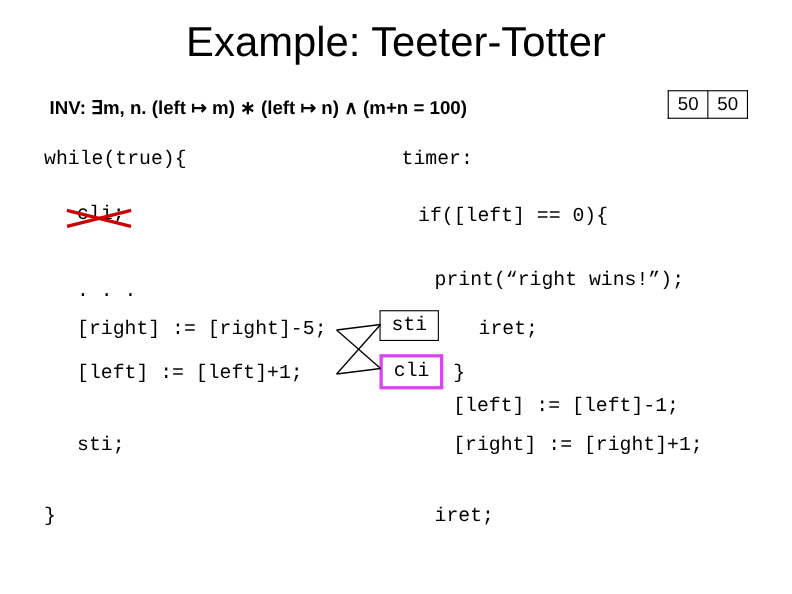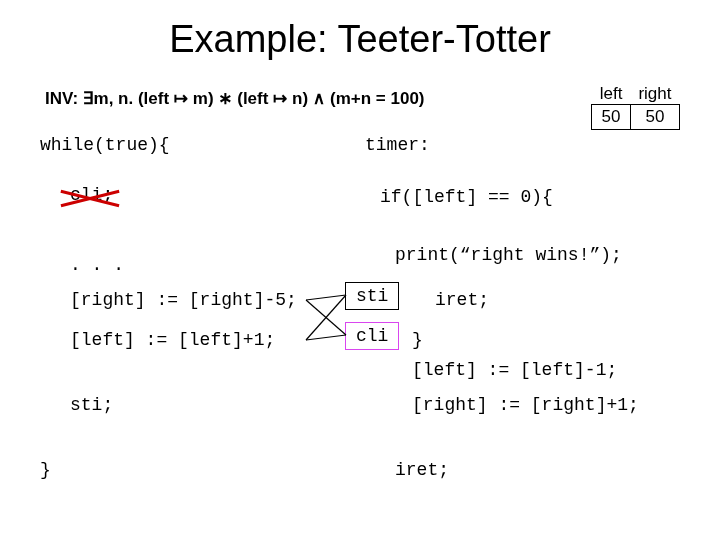--- a/index.html
+++ b/index.html
@@ -83,21 +83,21 @@
       left: 345px;
       border: 1px solid black;
       font-family: "Courier New", monospace;
       font-size: 18px;
       padding: 3px 10px;
     }
     .cli-box {
       position: absolute;
       top: 322px;
       left: 345px;
-      border: 1px solid #d946ef;
+      border: 3px solid #d946ef;
       font-family: "Courier New", monospace;
       font-size: 18px;
       padding: 3px 10px;
     }
     .iret1 {
       position: absolute;
       top: 290px;
       left: 435px;
       font-family: "Courier New", monospace;
       font-size: 18px;
@@ -158,24 +158,20 @@
   </style>
 </head>
 <body>
 
 <div class="title">Example: Teeter-Totter</div>
 
 <div class="invariant">INV: ∃m, n. (left ↦ m) ∗ (left ↦ n) ∧ (m+n = 100)</div>
 
 <table class="table">
   <tbody>
-      <tr>
-    <td class="header">left</td>
-    <td class="header">right</td>
-  </tr>
   <tr>
     <td>50</td>
     <td>50</td>
   </tr>
 </tbody>
   </table>
 
 <div class="code-left while">while(true){</div>
 <div class="code-left cli">cli;</div>
 <div class="strike-x"></div>

